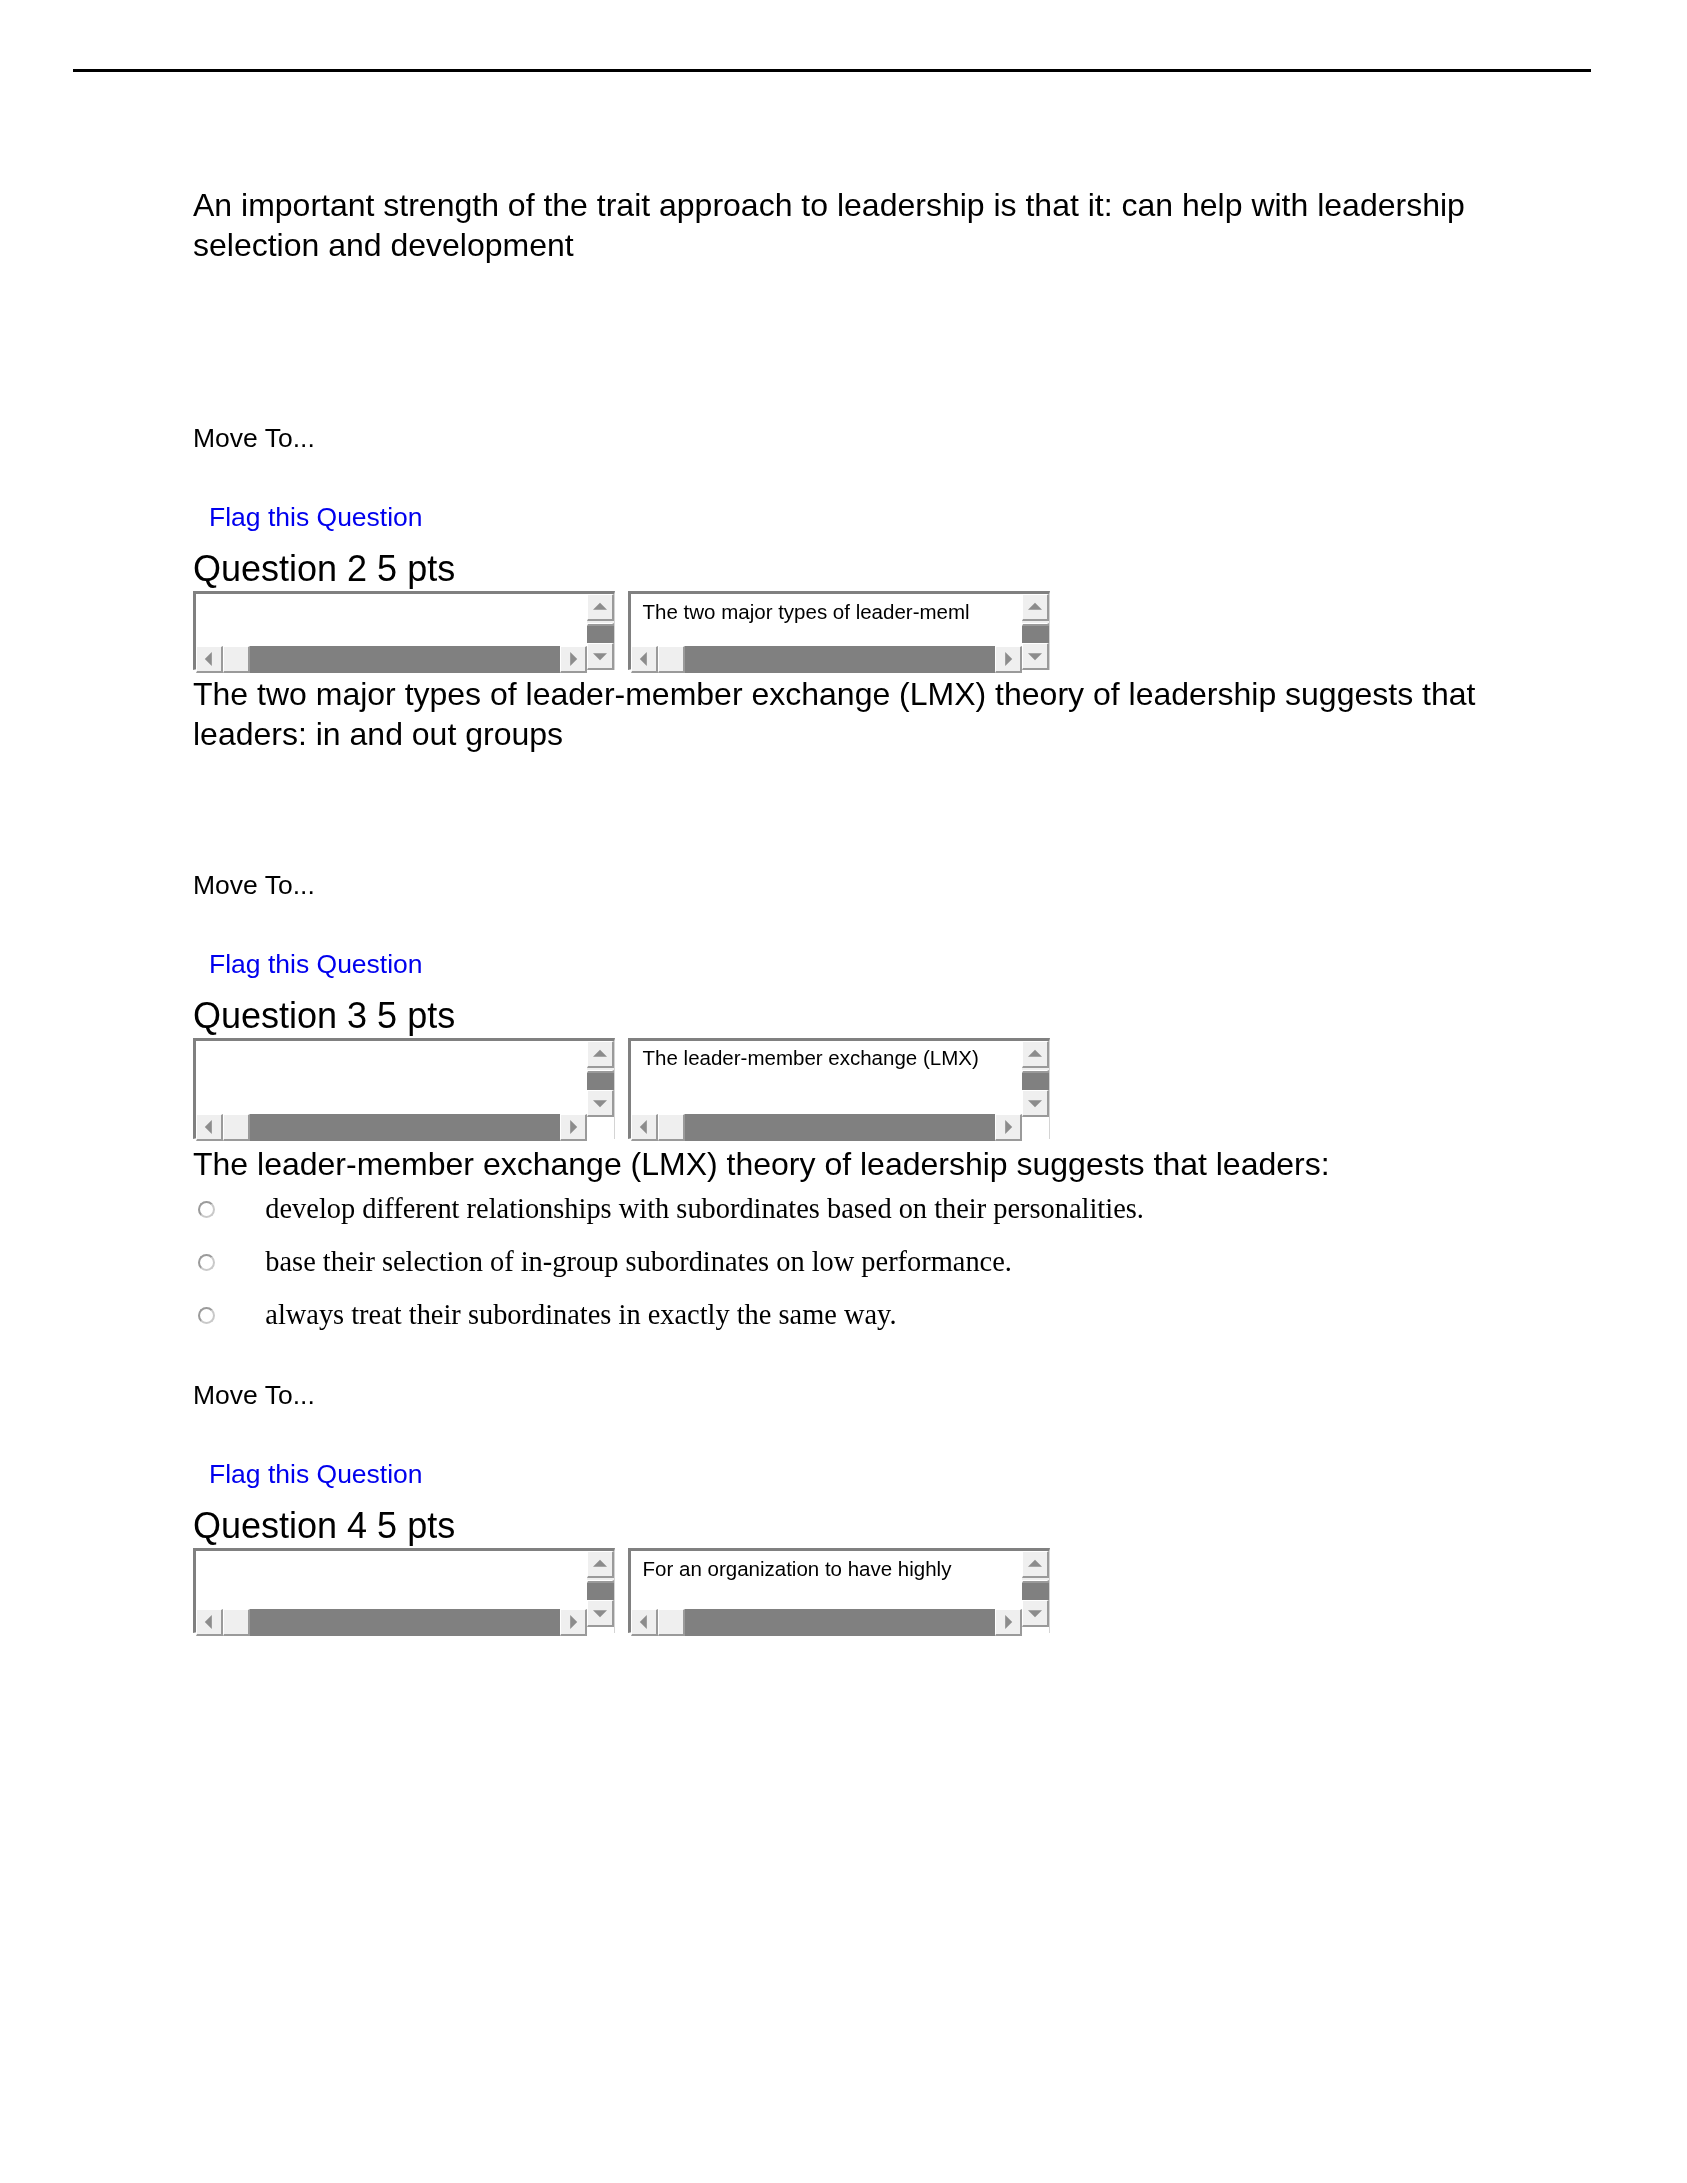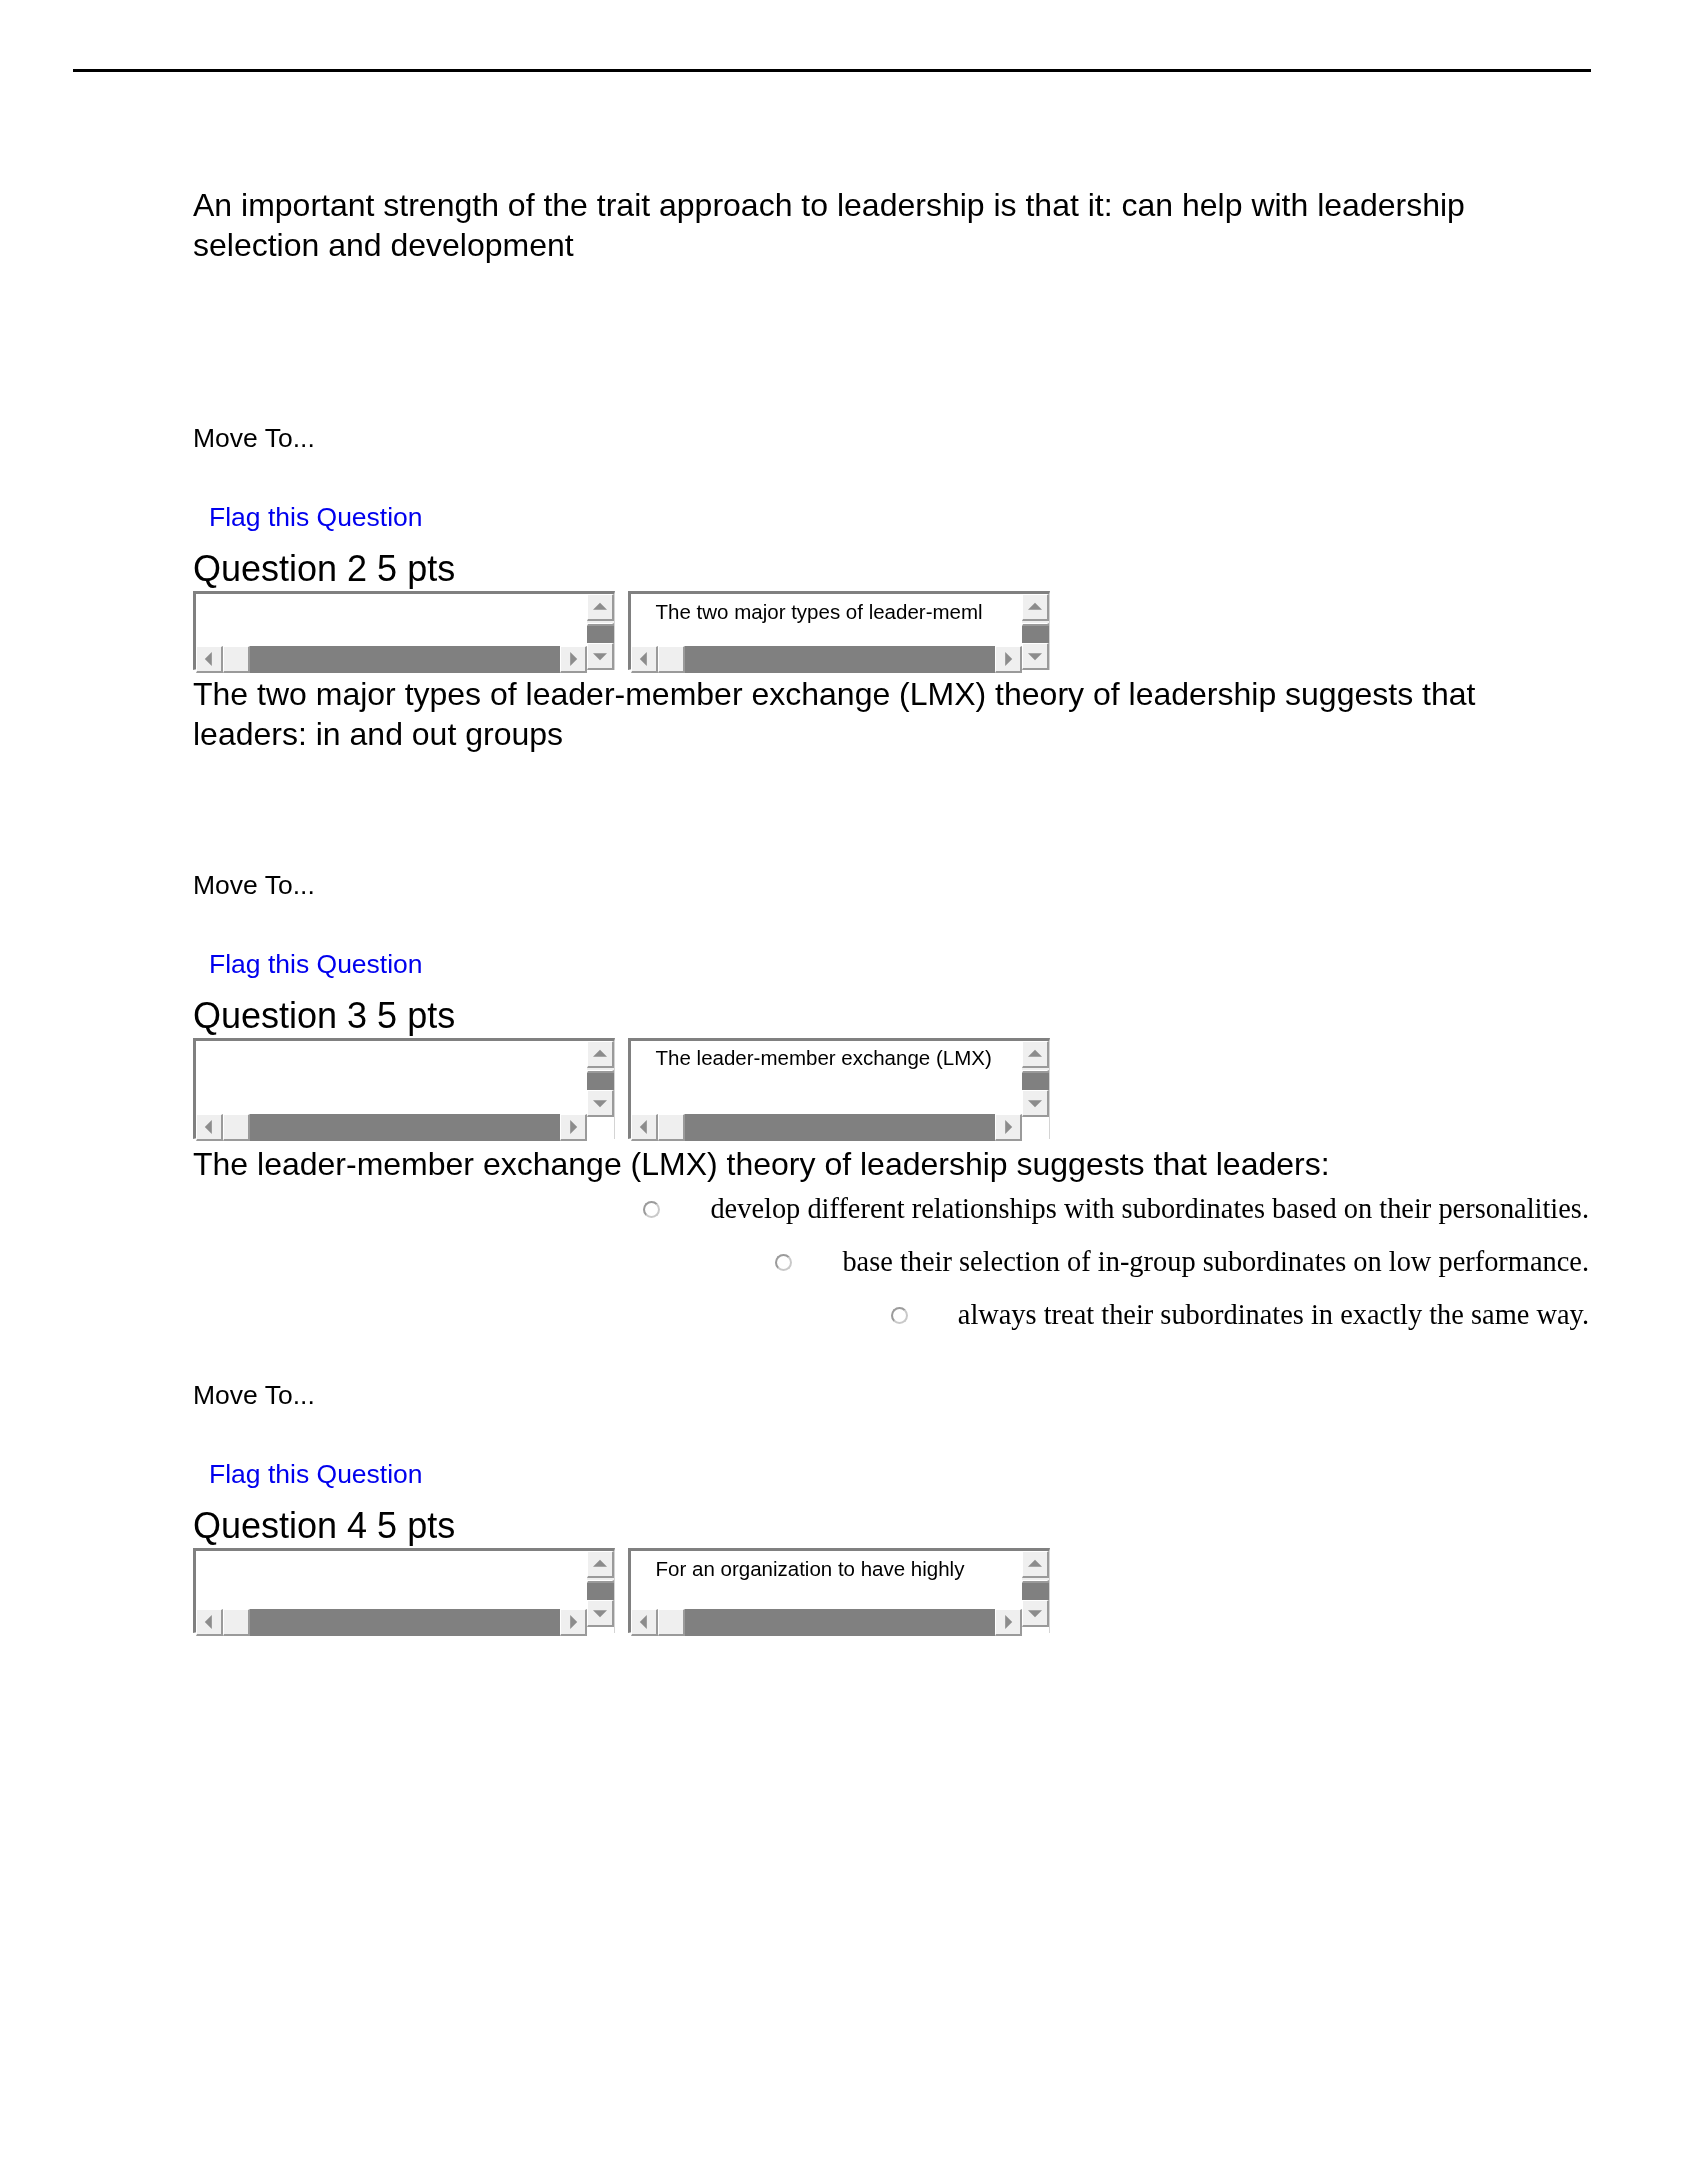--- a/index.html
+++ b/index.html
@@ -100,21 +100,21 @@
     flex-direction: row;
   }
   .sb-canvas {
     flex: 1 1 auto;
     background: #ffffff;
     position: relative;
     overflow: hidden;
   }
   .sb-canvas-text {
     position: absolute;
-    left: 25px;
+    left: 12px;
     top: 4.6px;
     font-size: 20.5px;
     line-height: 25px;
     white-space: nowrap;
     color: #000000;
   }
 
   
   .vscroll {
     width: 27px;
@@ -221,21 +221,20 @@
     flex: 0 0 27px;
     background: #ffffff;
   }
 
   
   .options { margin-top: 6.6px; }
   .opt-row {
     display: flex;
     align-items: flex-start;
     height: 53px;
-    justify-content: flex-end;
   }
   .radio {
     flex: 0 0 auto;
     width: 17px;
     height: 17px;
     margin-top: 10.6px;
     margin-left: 5.3px;
     border-radius: 50%;
     background: #ffffff;
     border: 2px solid #c9c9c9;

